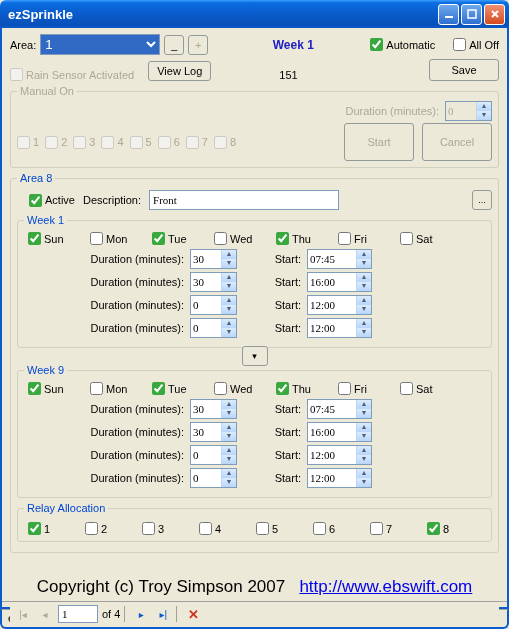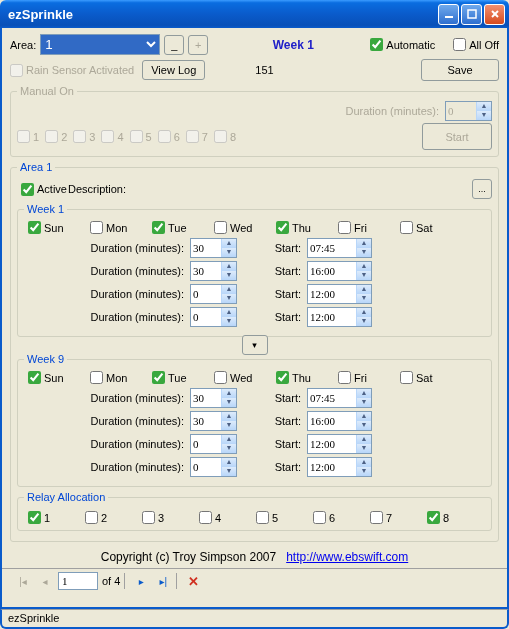--- a/index.html
+++ b/index.html
@@ -58,36 +58,36 @@
     background: #ECE9D8;
     border: 1px solid #919B9C;
     border-radius: 3px;
     padding: 1px 8px;
     height: 20px;
     cursor: pointer;
     font-size: 11px;
     font-family: Tahoma, sans-serif;
   }
   .btn.sq { width: 20px; padding: 0; }
-  .btn.big { width: 70px; height: 27px; }
-  .btn.save { width: 78px; height: 22px; }
+  .btn.big { width: 70px; height: 38px; }
+  .btn.save { width: 70px; height: 22px; }
   .btn[disabled] { color: #ACA899; cursor: default; }
   .week-ind { color: #2020C8; font-weight: bold; font-size: 12px; margin: 0 12px 0 20px; flex:1; text-align:center;}
   .chk { display: inline-flex; align-items: center; gap: 3px; }
   .chk input { width:13px; height:13px; margin:0; accent-color:#39A83E;}
   .disabled-text { color: #ACA899; }
   fieldset {
     border: 1px solid #D0D0BF;
     border-radius: 3px;
     margin: 4px 0; padding: 4px 6px 6px 6px;
   }
   legend { color: #0046D5; padding: 0 3px; }
   .number-checks { display:flex; gap:6px; align-items:center; }
   .number-checks .chk input { }
-  .sensor-row { gap: 8px; margin-bottom: 2px; }
+  .sensor-row { gap: 14px; margin-bottom: 2px; align-items: flex-end; }
   .spin {
     display:inline-flex; align-items:center;
     border:1px solid #7F9DB9; background:#1d4ed8;
     height:20px;
   }
   .spin input { border:none; width:30px; height:18px; font-size:11px; padding:0 2px; outline:none; font-family:Tahoma;}
   .spin.time input { width:48px; }
   .spin .arrows { display:flex; flex-direction:column; }
   .spin .ar {
     width:15px; height:9px; font-size:7px; line-height:7px;
@@ -102,40 +102,40 @@
   .start-label { width:30px; text-align:right;margin-left:28px; }
   .days-row { display:flex; gap:0; margin:2px 0 4px 4px; }
   .days-row .chk { width:62px; }
   .relay-row { display:flex; gap:0; margin:4px 0 0 4px; }
   .relay-row .chk { width:57px; }
   .toggle-btn {
     width:26px; height:20px; margin: 0 auto;
     background:#ECE9D8; border:1px solid #919B9C; border-radius:3px;
     display:flex; align-items:center; justify-content:center; cursor:pointer;
   }
-  .copyright { text-align:center; margin-top:8px; font-size:12px; }
+  .copyright { text-align:center; margin-top:24px; font-size:17px; }
   .copyright a { color:#0000EE; text-decoration:underline; }
   .divider { border-top:1px solid #A0A0A0; margin:4px -8px 0 -8px; }
   .navbar {
     display:flex; align-items:center; height:24px;
     padding:2px 4px; gap:4px;
     background:#ECE9D8;
   }
   .nav-btn { width:18px; height:18px; display:flex; align-items:center; justify-content:center; color:#0A5BCB; cursor:pointer; font-size:10px;}
   .nav-btn.dis { color:#ACA899; cursor:default;}
   .nav-input { width:40px; height:18px; border:1px solid #7F9DB9; font-size:11px; padding:0 3px; font-family:Tahoma;}
   .statusbar {
     border: 2px solid #0A5BCB;
     border-top: 1px solid #A0A0A0;
     background:#ECE9D8; height:20px;
     padding:2px 6px; font-size:11px;
     border-radius: 0 0 6px 6px;
   }
   .desc-input { border:1px solid #7F9DB9; height:20px; width:190px; font-size:11px; padding:1px 3px; font-family:Tahoma;}
-  .area1-head { display:flex; align-items:center; gap:1px; margin:2px 0 4px 4px;}
+  .area1-head { display:flex; align-items:center; gap:8px; margin:2px 0 4px 12px;}
   .spacer { flex:1; }
   .manual-right { margin-left:auto; display:flex; flex-direction:column; align-items:flex-end; gap:4px;}
   .manual-top { display:flex; align-items:center; gap:6px; }
 </style>
 </head>
 <body>
 
 <div class="titlebar">
   <span class="titlebar-title">ezSprinkle</span>
   <div class="win-btn win-min">
@@ -236,31 +236,33 @@
             <input type="checkbox" disabled="" style="">
             <span>7</span>
           </label>
           <label class="chk disabled-text">
             <input type="checkbox" disabled="" style="">
             <span>8</span>
           </label>
         </div>
       <span class="spacer"></span>
       <button class="btn big" disabled="">Start</button>
+      <button class="btn big" disabled="">Cancel</button>
     </div>
   </fieldset>
 
   <fieldset>
-    <legend>Area 1</legend>
+    <legend>Area 8</legend>
     <div class="area1-head">
       <label class="chk">
         <input type="checkbox" checked="" style="">
         <span>Active</span>
       </label>
       <span>Description:</span>
+      <input class="desc-input" value="Front" style="">
       <span class="spacer"></span>
       <button class="btn sq" style="font-size:9px; line-height:9px;">...</button>
     </div>
 
     <fieldset style="margin-bottom:0;">
       <legend>Week 1</legend>
       <div class="days-row" id="week1-days">
           <label class="chk">
             <input type="checkbox" checked="" style="">
             <span>Sun</span>

